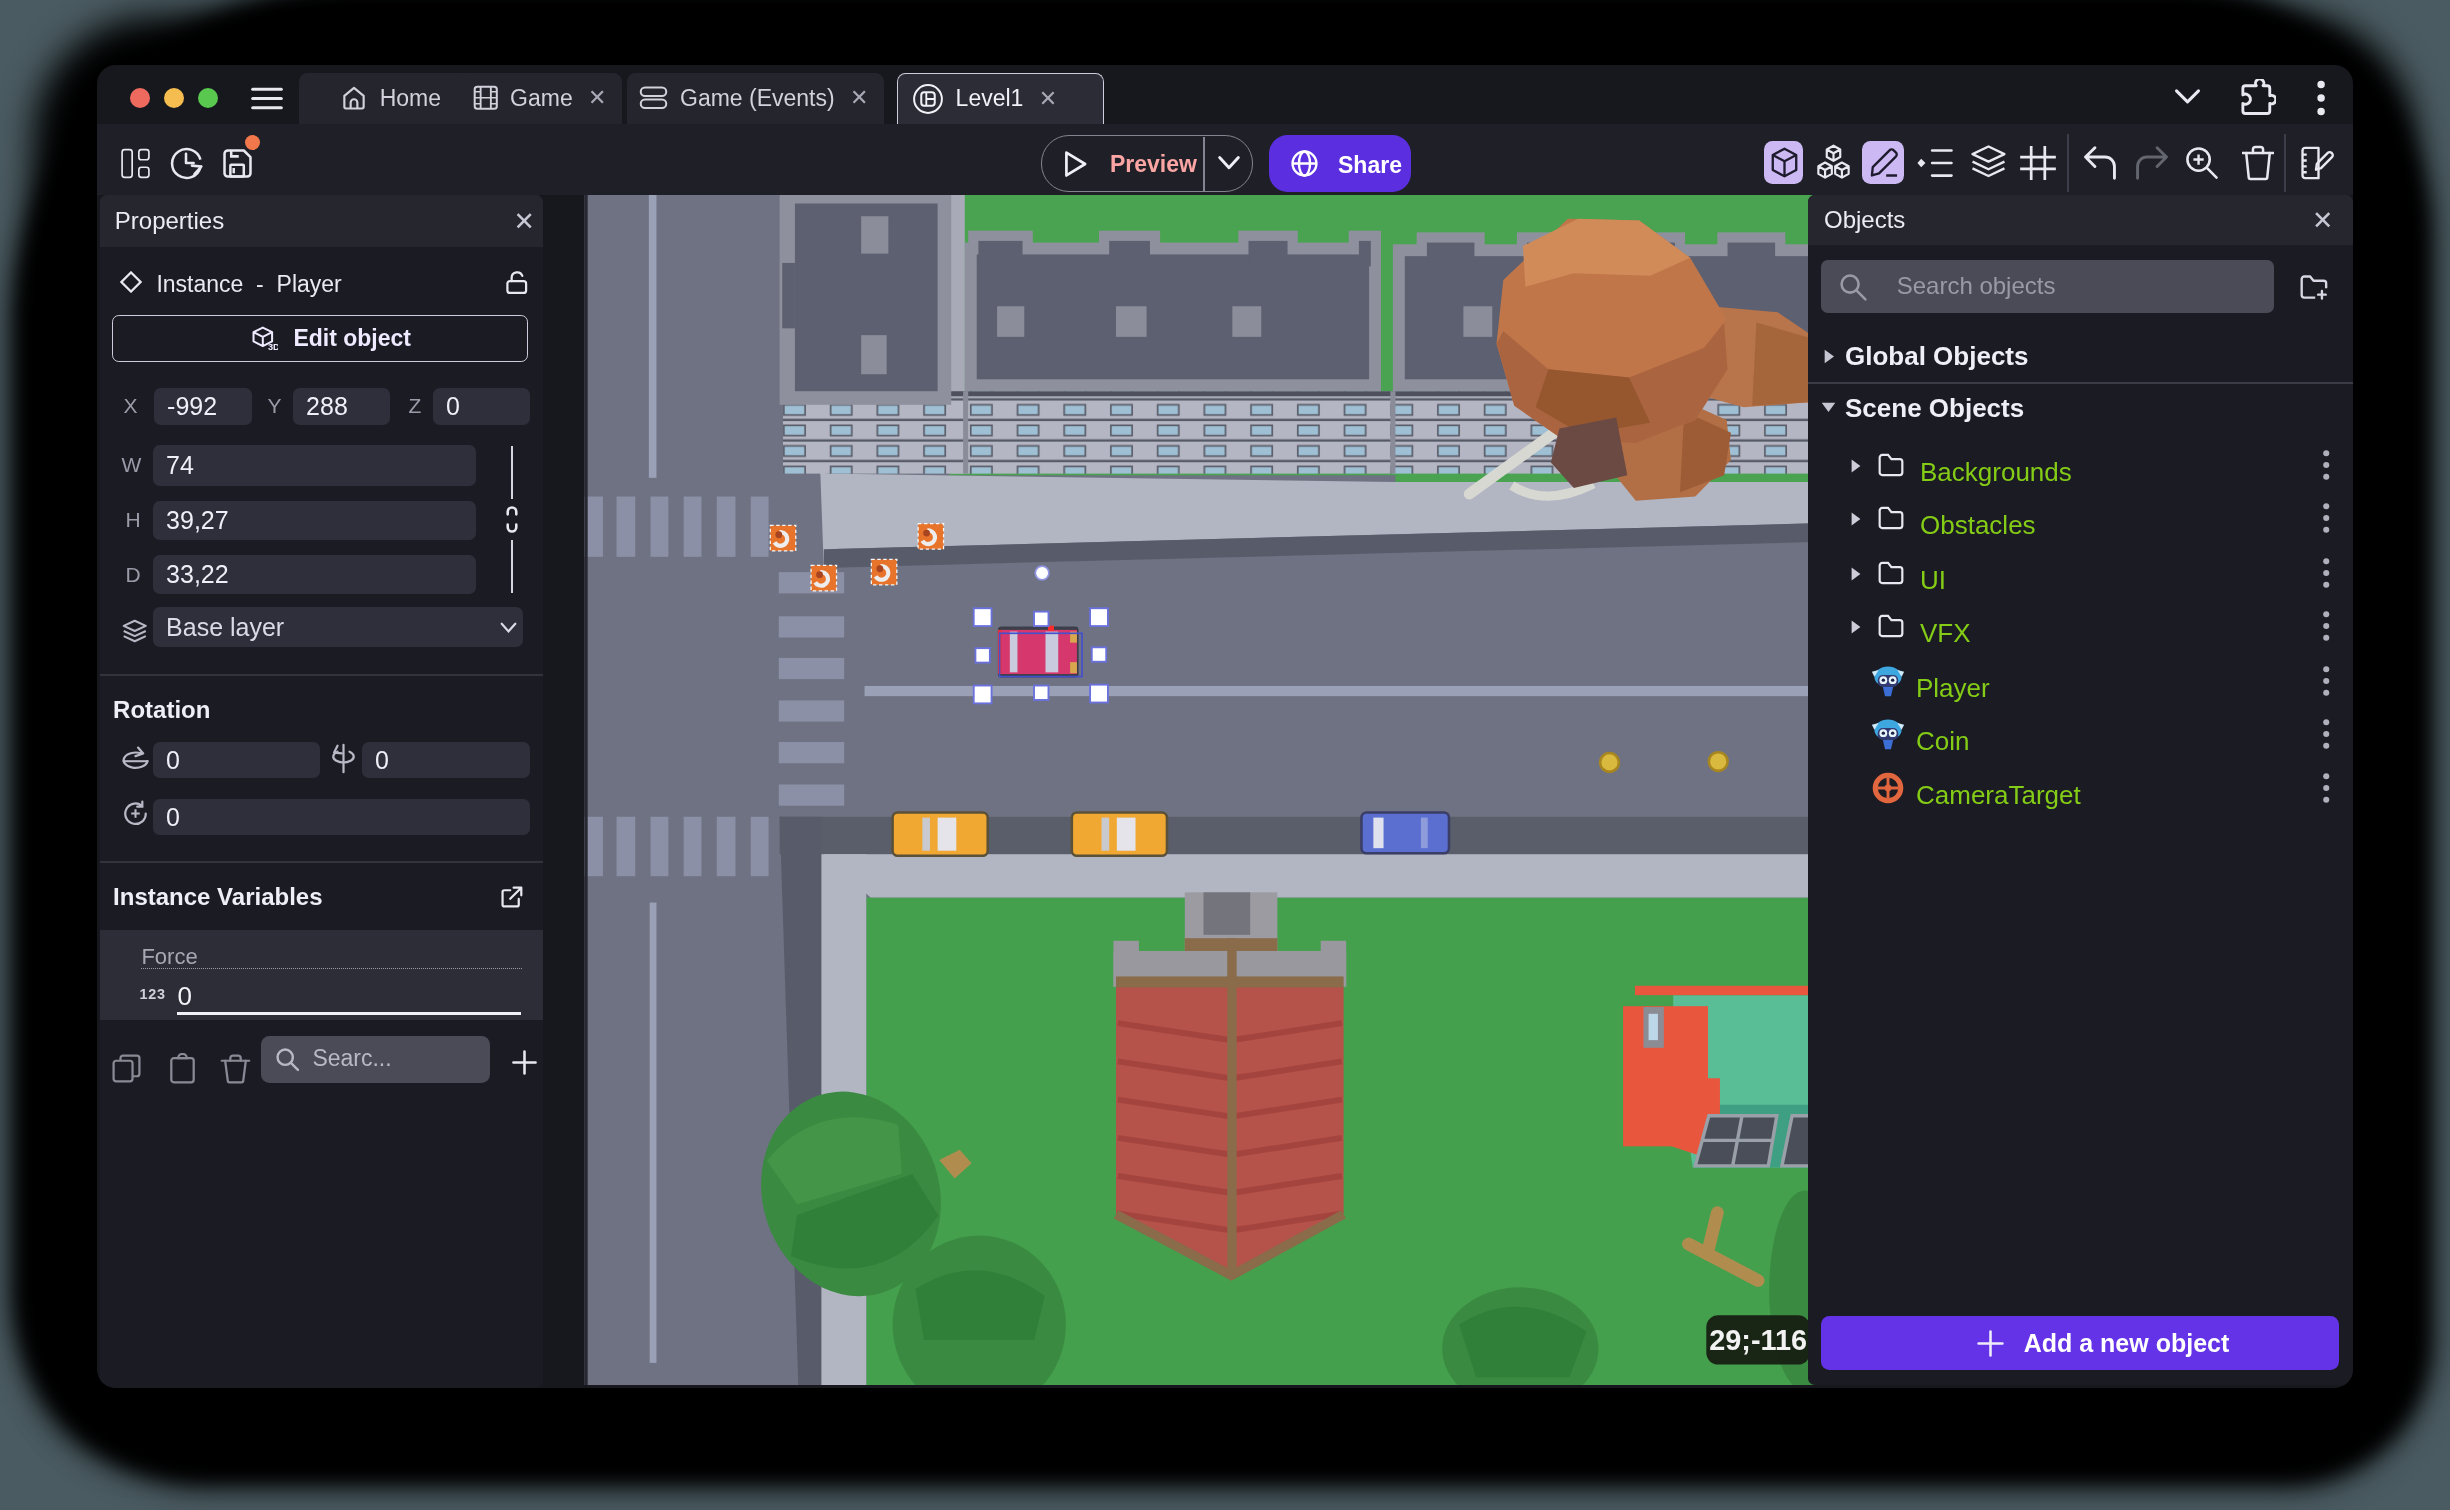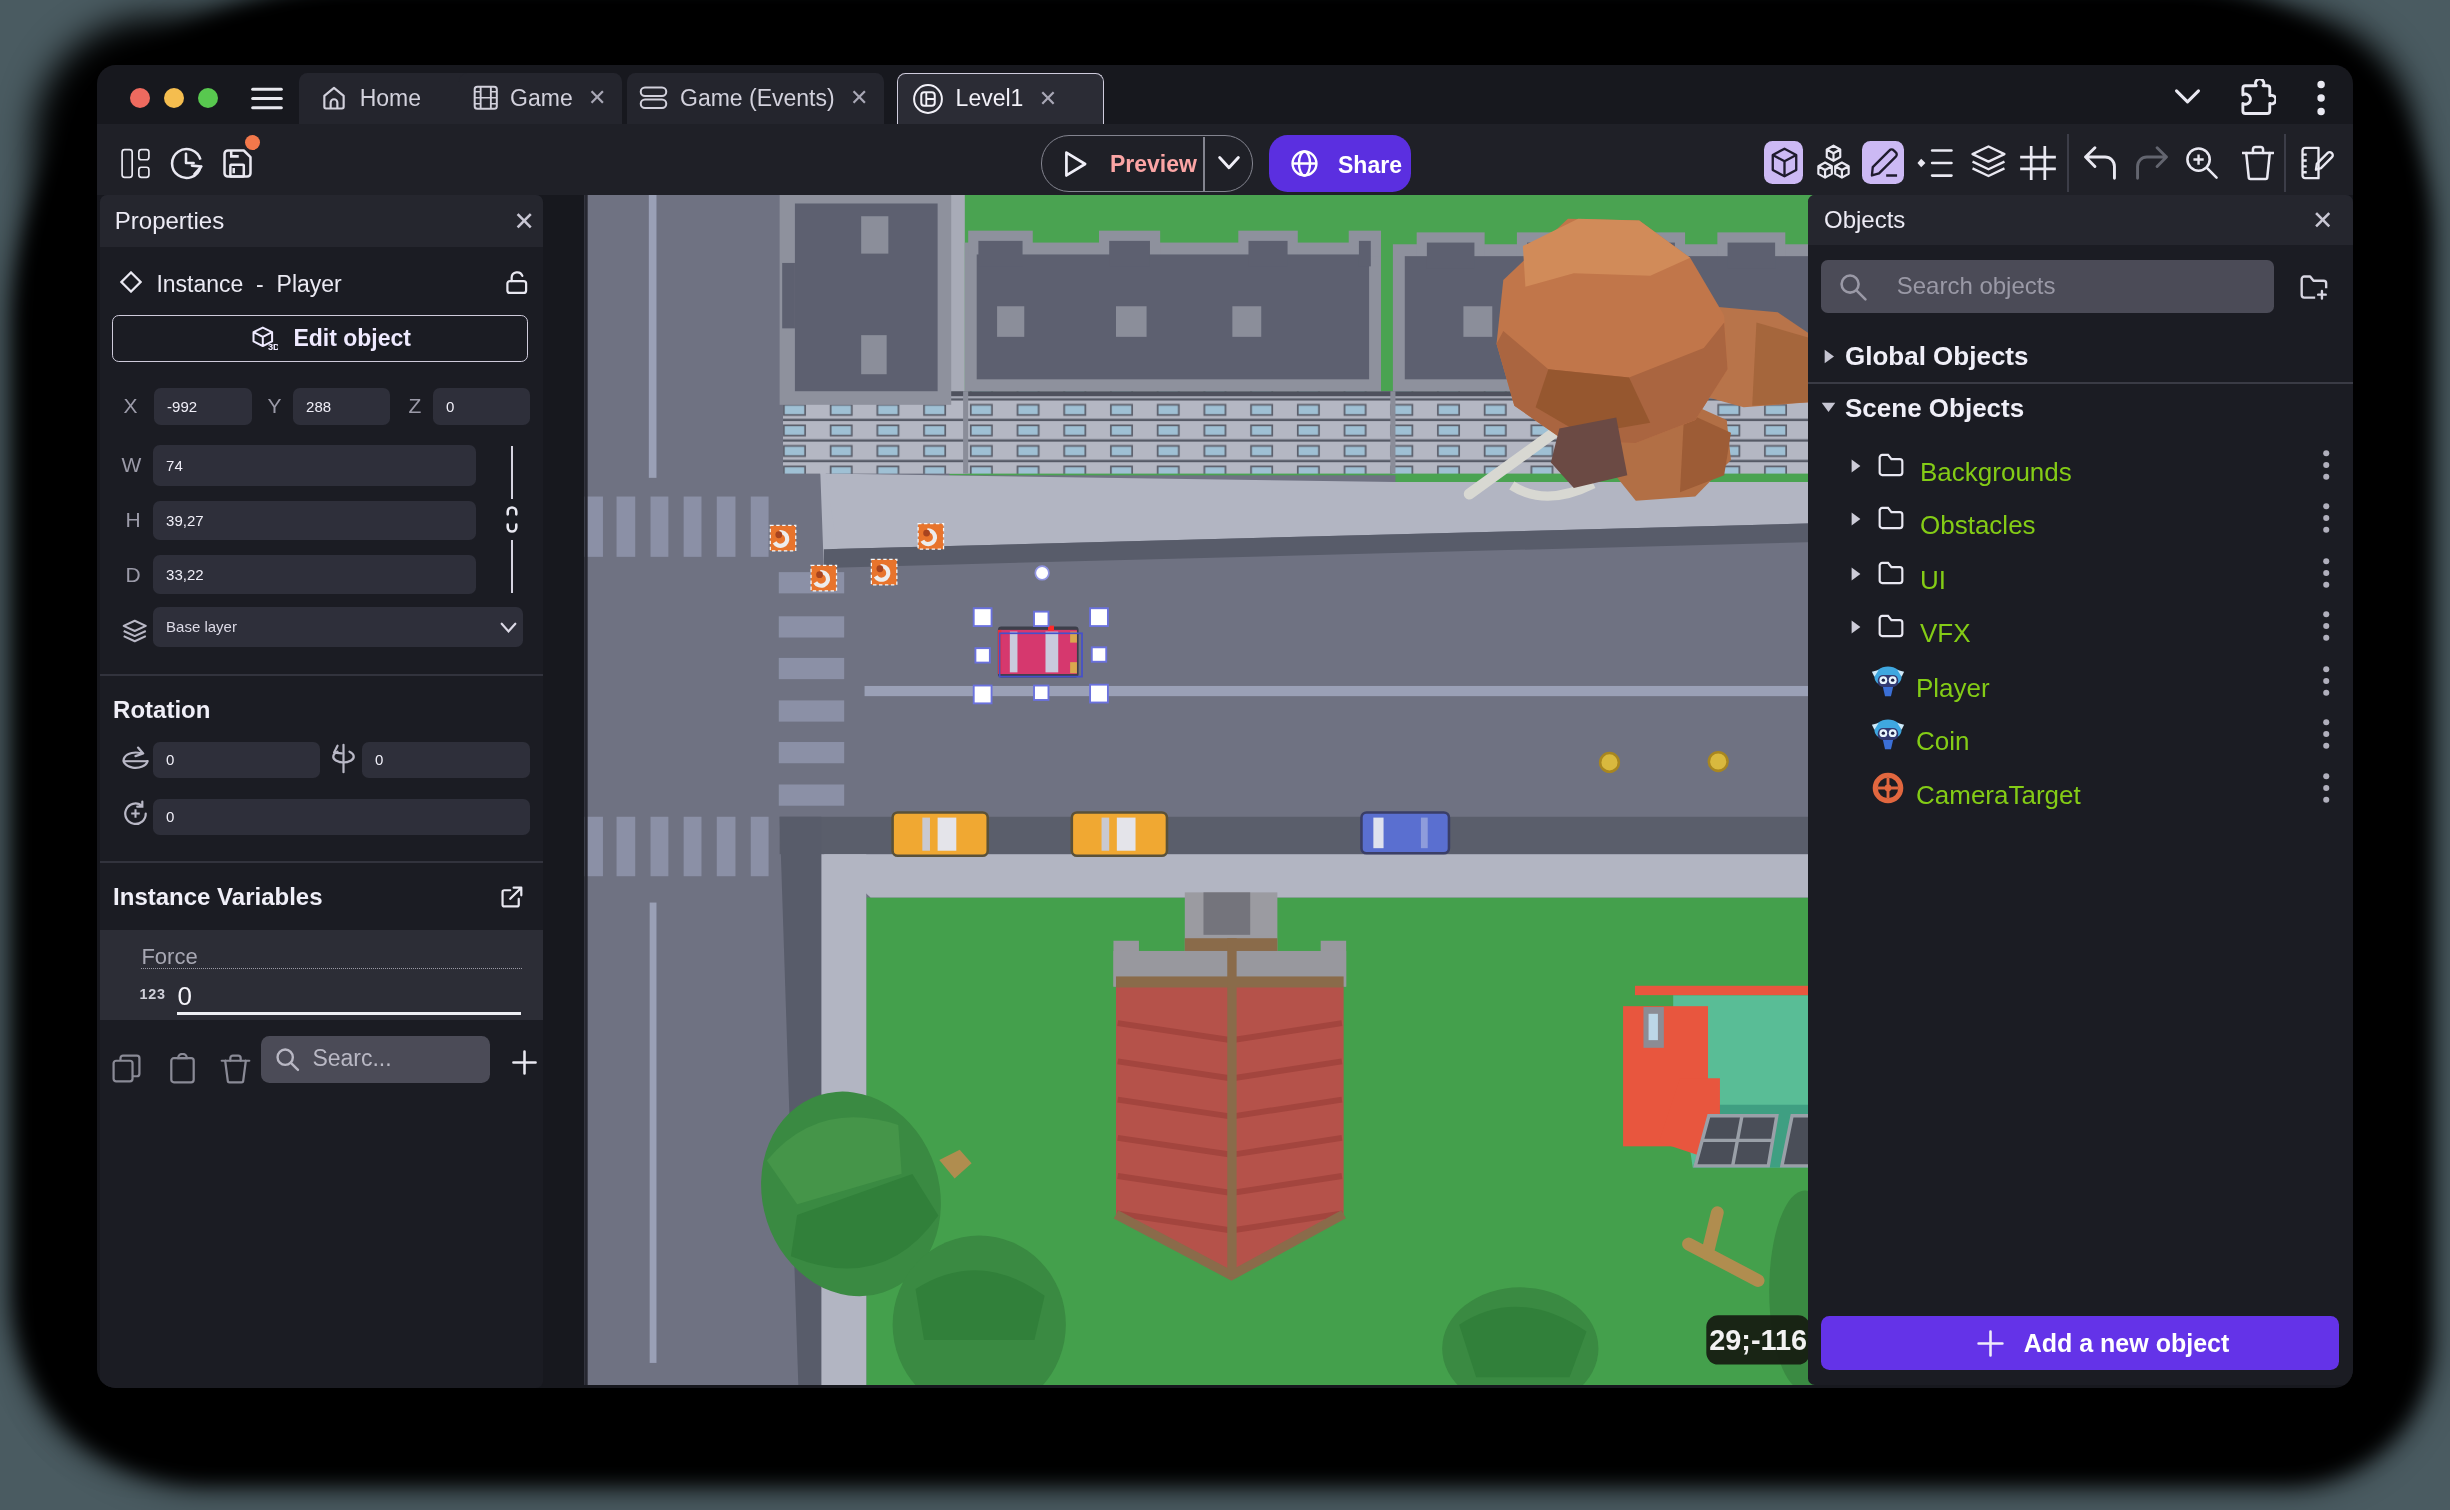--- a/index.html
+++ b/index.html
@@ -17,21 +17,21 @@
   .tab { position:absolute; top:7.6px; height:51px; background:#24252d;
          border-radius:8.5px 8.5px 0 0; color:#d2d1dc; font-size:23px;
          display:flex; align-items:center; }
   .tab svg { flex:0 0 auto; }
   .tabx { color:#a9a8b6; font-size:22px; margin-left:15.3px; }
   #toolbar { position:absolute; left:0; top:59px; width:2256px; height:71px; background:#1f2027; }
   .panel { position:absolute; top:130px; width:443px; background:#1b1c23; border-radius:6.8px; }
   .phead { position:absolute; left:0; top:0; width:100%; height:52px; background:#25262e;
            border-radius:6.8px 6.8px 0 0; color:#eceaf4; font-size:24px; }
   .input { position:absolute; background:#2e2f3a; border-radius:6.8px; color:#f0eff8;
-           font-size:15px; line-height:39px; padding-left:12.7px; }
+           font-size:25px; line-height:39px; padding-left:12.7px; }
   .ico { stroke:#e9e8f1; fill:none; stroke-width:2; stroke-linecap:round; stroke-linejoin:round; }
   .orow { position:absolute; left:0; width:545px; height:54px; }
   .orow .tri { position:absolute; left:42px; top:18.7px; width:12px; height:16px; }
   .orow .fold { position:absolute; left:70px; top:14.4px; width:26px; height:24px; }
   .orow .mnky { position:absolute; left:63px; top:9.3px; width:34px; height:34px; }
   .orow .olbl { position:absolute; left:112px; top:18px; font-size:26px; color:#84cc16; }
   .orow .dots { position:absolute; left:514px; top:10.2px; width:8.5px; height:32px; }
 </style>
 </head>
 <body>
@@ -42,21 +42,21 @@
   <div class="tl" style="left:33px; background:#ee6a5f;"></div>
   <div class="tl" style="left:67px; background:#f5bd4f;"></div>
   <div class="tl" style="left:101px; background:#58c84f;"></div>
   <svg class="abs" style="left:154px; top:20.4px;" width="32" height="27" viewBox="0 0 38 32">
     <g stroke="#e8e8ee" stroke-width="3.6" stroke-linecap="round">
       <line x1="2" y1="5" x2="36" y2="5"></line>
         <line x1="2" y1="16" x2="36" y2="16"></line>
         <line x1="2" y1="27" x2="36" y2="27"></line>
     </g>
   </svg>
-  <div class="tab" style="left:202px; width:177px;">
+  <div class="tab" style="left:202px; width:177px;padding-left:20px;">
     <svg style="margin-left:22px;" width="26" height="26" viewBox="0 0 31 31">
       <path d="M4 13 L15.5 3.5 L27 13 V26 a2 2 0 0 1 -2 2 H6 a2 2 0 0 1 -2 -2 Z" fill="none" stroke="#d2d1dc" stroke-width="2.6" stroke-linejoin="round"></path>
       <path d="M11.5 28 v-7 a4 4 0 0 1 8 0 v7" fill="none" stroke="#d2d1dc" stroke-width="2.6"></path>
     </svg>
     <span style="margin-left:12.7px;">Home</span>
   </div>
   <div class="tab" style="left:362px; width:163px;">
     <svg style="margin-left:13.6px;" width="25.5" height="25.5" viewBox="0 0 30 30">
       <rect x="2" y="2" width="26" height="26" rx="3" fill="none" stroke="#d2d1dc" stroke-width="2.4"></rect>
       <line x1="9" y1="2" x2="9" y2="28" stroke="#d2d1dc" stroke-width="2.2"></line>

